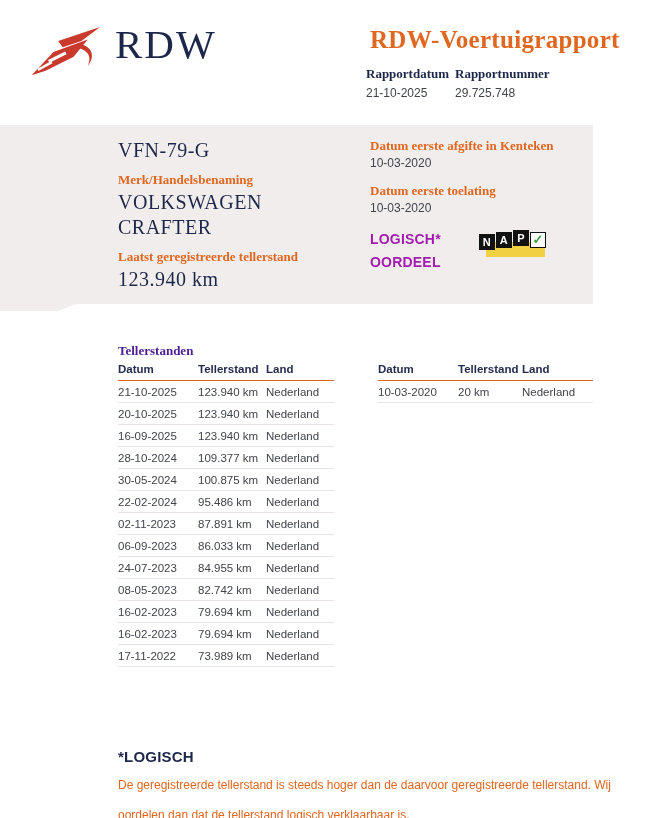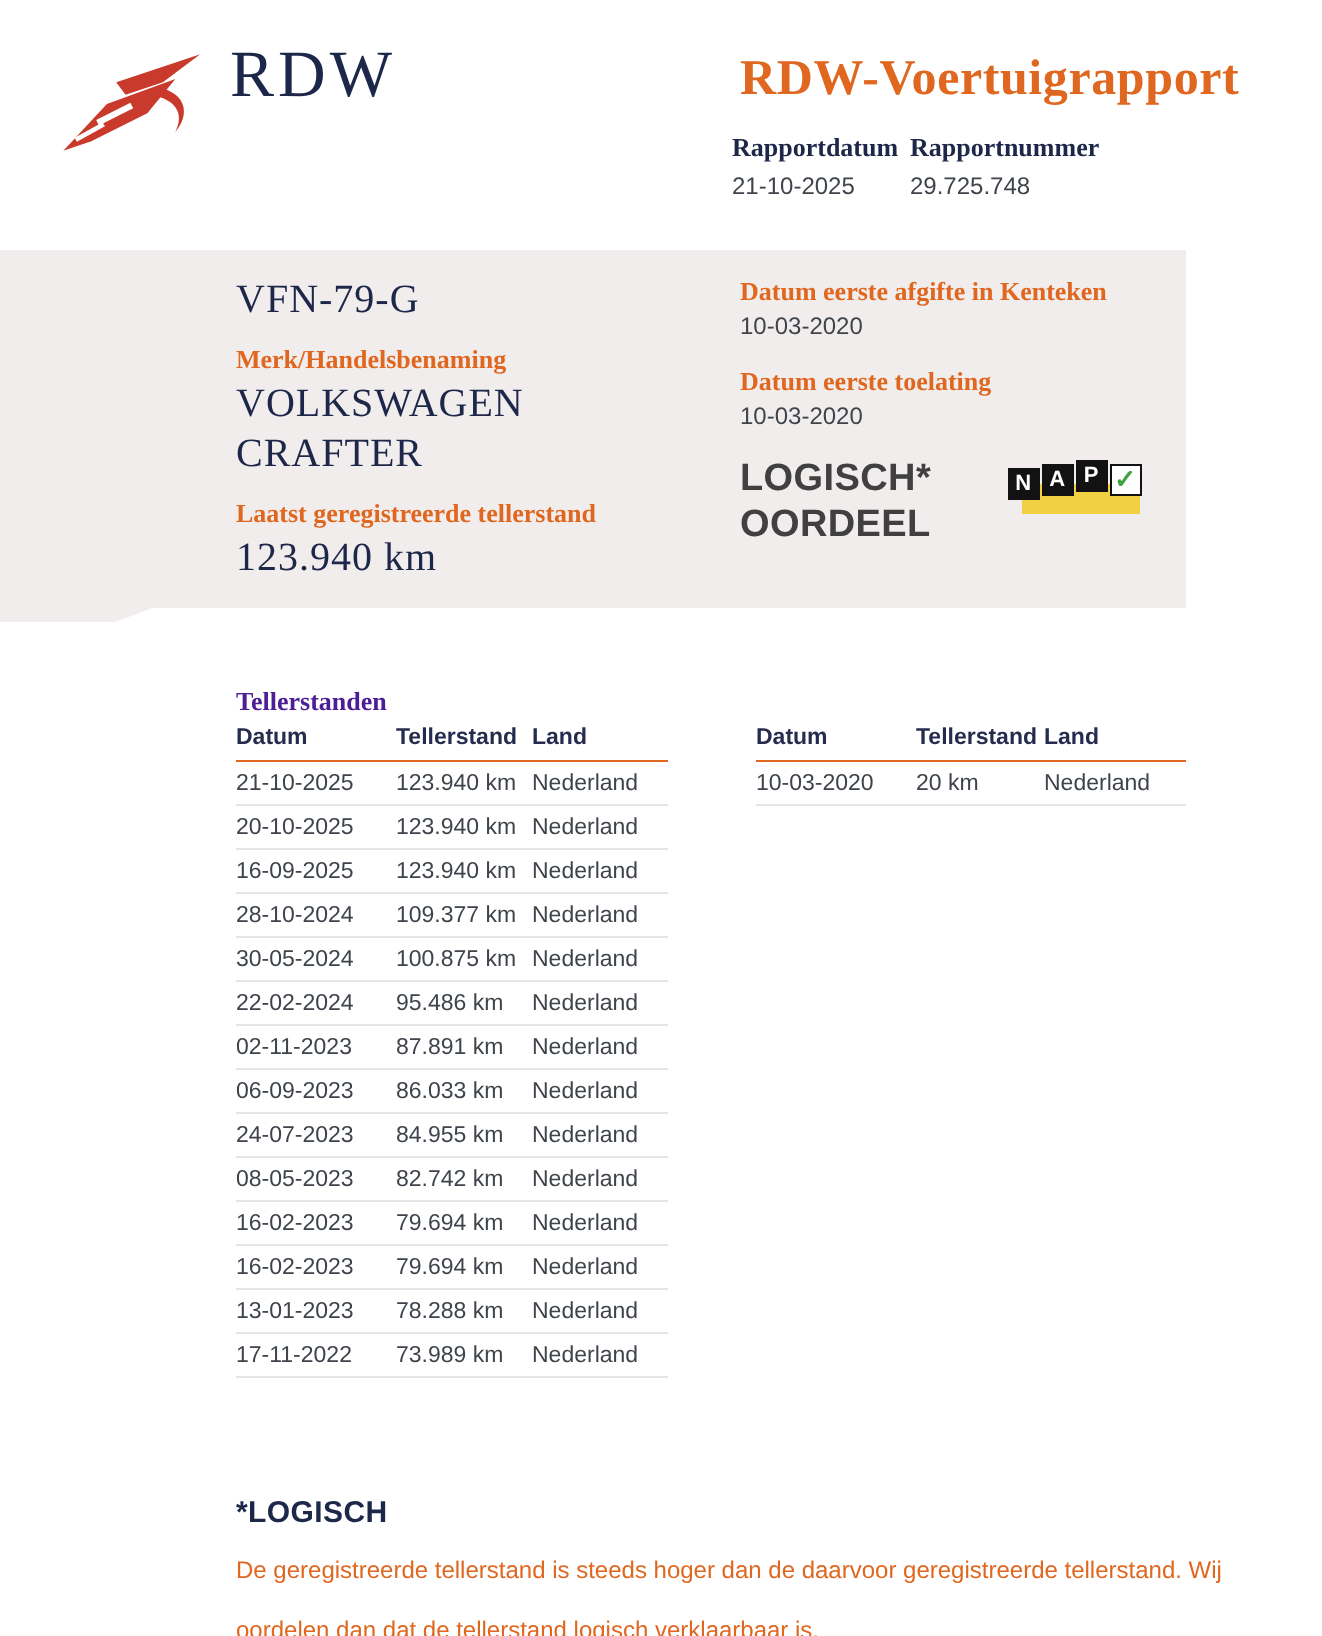--- a/index.html
+++ b/index.html
@@ -6,21 +6,21 @@
   body{
     width:661px;height:818px;background:#ffffff;position:relative;
     font-family:"Liberation Sans", sans-serif;color:#3f444b;overflow:hidden;
   }
   .abs{position:absolute;}
 
   
   .logo-icon{left:30px;top:24px;width:78px;height:56px;}
   .logo-word{
     left:115px;top:20px;font-family:"Liberation Serif", serif;
-    font-size:33px;font-weight:500;letter-spacing:2px;color:#1d2749;
+    font-size:41px;font-weight:500;letter-spacing:2px;color:#1d2749;
   }
   .doc-title{
     left:370px;top:26px;font-family:"Liberation Serif", serif;
     font-size:25px;font-weight:700;color:#e0671f;letter-spacing:.3px;
   }
   .meta-label{
     font-family:"Liberation Serif", serif;font-weight:700;
     font-size:13px;color:#1d2749;
   }
   .meta-value{font-size:12px;color:#3f444b;margin-top:4px;}
@@ -41,21 +41,21 @@
     font-family:"Liberation Serif", serif;font-weight:700;
     font-size:13px;color:#e0671f;margin-bottom:2px;
   }
   .big-value{
     font-family:"Liberation Serif", serif;font-size:20px;color:#1d2749;
     letter-spacing:.5px;line-height:25px;margin-bottom:9px;
   }
   .small-value{font-size:12px;color:#3f444b;margin-bottom:13px;}
   .oordeel-row{display:flex;align-items:flex-start;margin-top:11px;}
   .oordeel{
-    font-size:19px;font-weight:800;color:#404040;line-height:23px;
+    font-size:14px;font-weight:800;color:#a21caf;line-height:23px;
     letter-spacing:.2px;
   }
   
   .nap{position:relative;width:68px;height:32px;margin-left:38px;margin-top:2px;}
   .nap-bar{position:absolute;left:7px;top:12px;width:59px;height:15px;background:#f2d043;}
   .nap-tile{
     position:absolute;width:16px;height:16px;background:#121212;color:#ffffff;
     font-size:11px;font-weight:700;text-align:center;line-height:16px;
   }
   .nap-tile.t-n{left:0;top:4px;}
@@ -228,25 +228,20 @@
           <td>16-02-2023</td>
           <td class="num">79.694 km</td>
           <td class="num">Nederland</td>
         </tr>
         <tr>
           <td>16-02-2023</td>
           <td class="num">79.694 km</td>
           <td class="num">Nederland</td>
         </tr>
         <tr>
-          <td>13-01-2023</td>
-          <td class="num">78.288 km</td>
-          <td class="num">Nederland</td>
-        </tr>
-        <tr>
           <td>17-11-2022</td>
           <td class="num">73.989 km</td>
           <td class="num">Nederland</td>
         </tr>
       </tbody>
   </table>
 </div>
 
 <div class="abs tbl-right">
   <table class="tbl">

